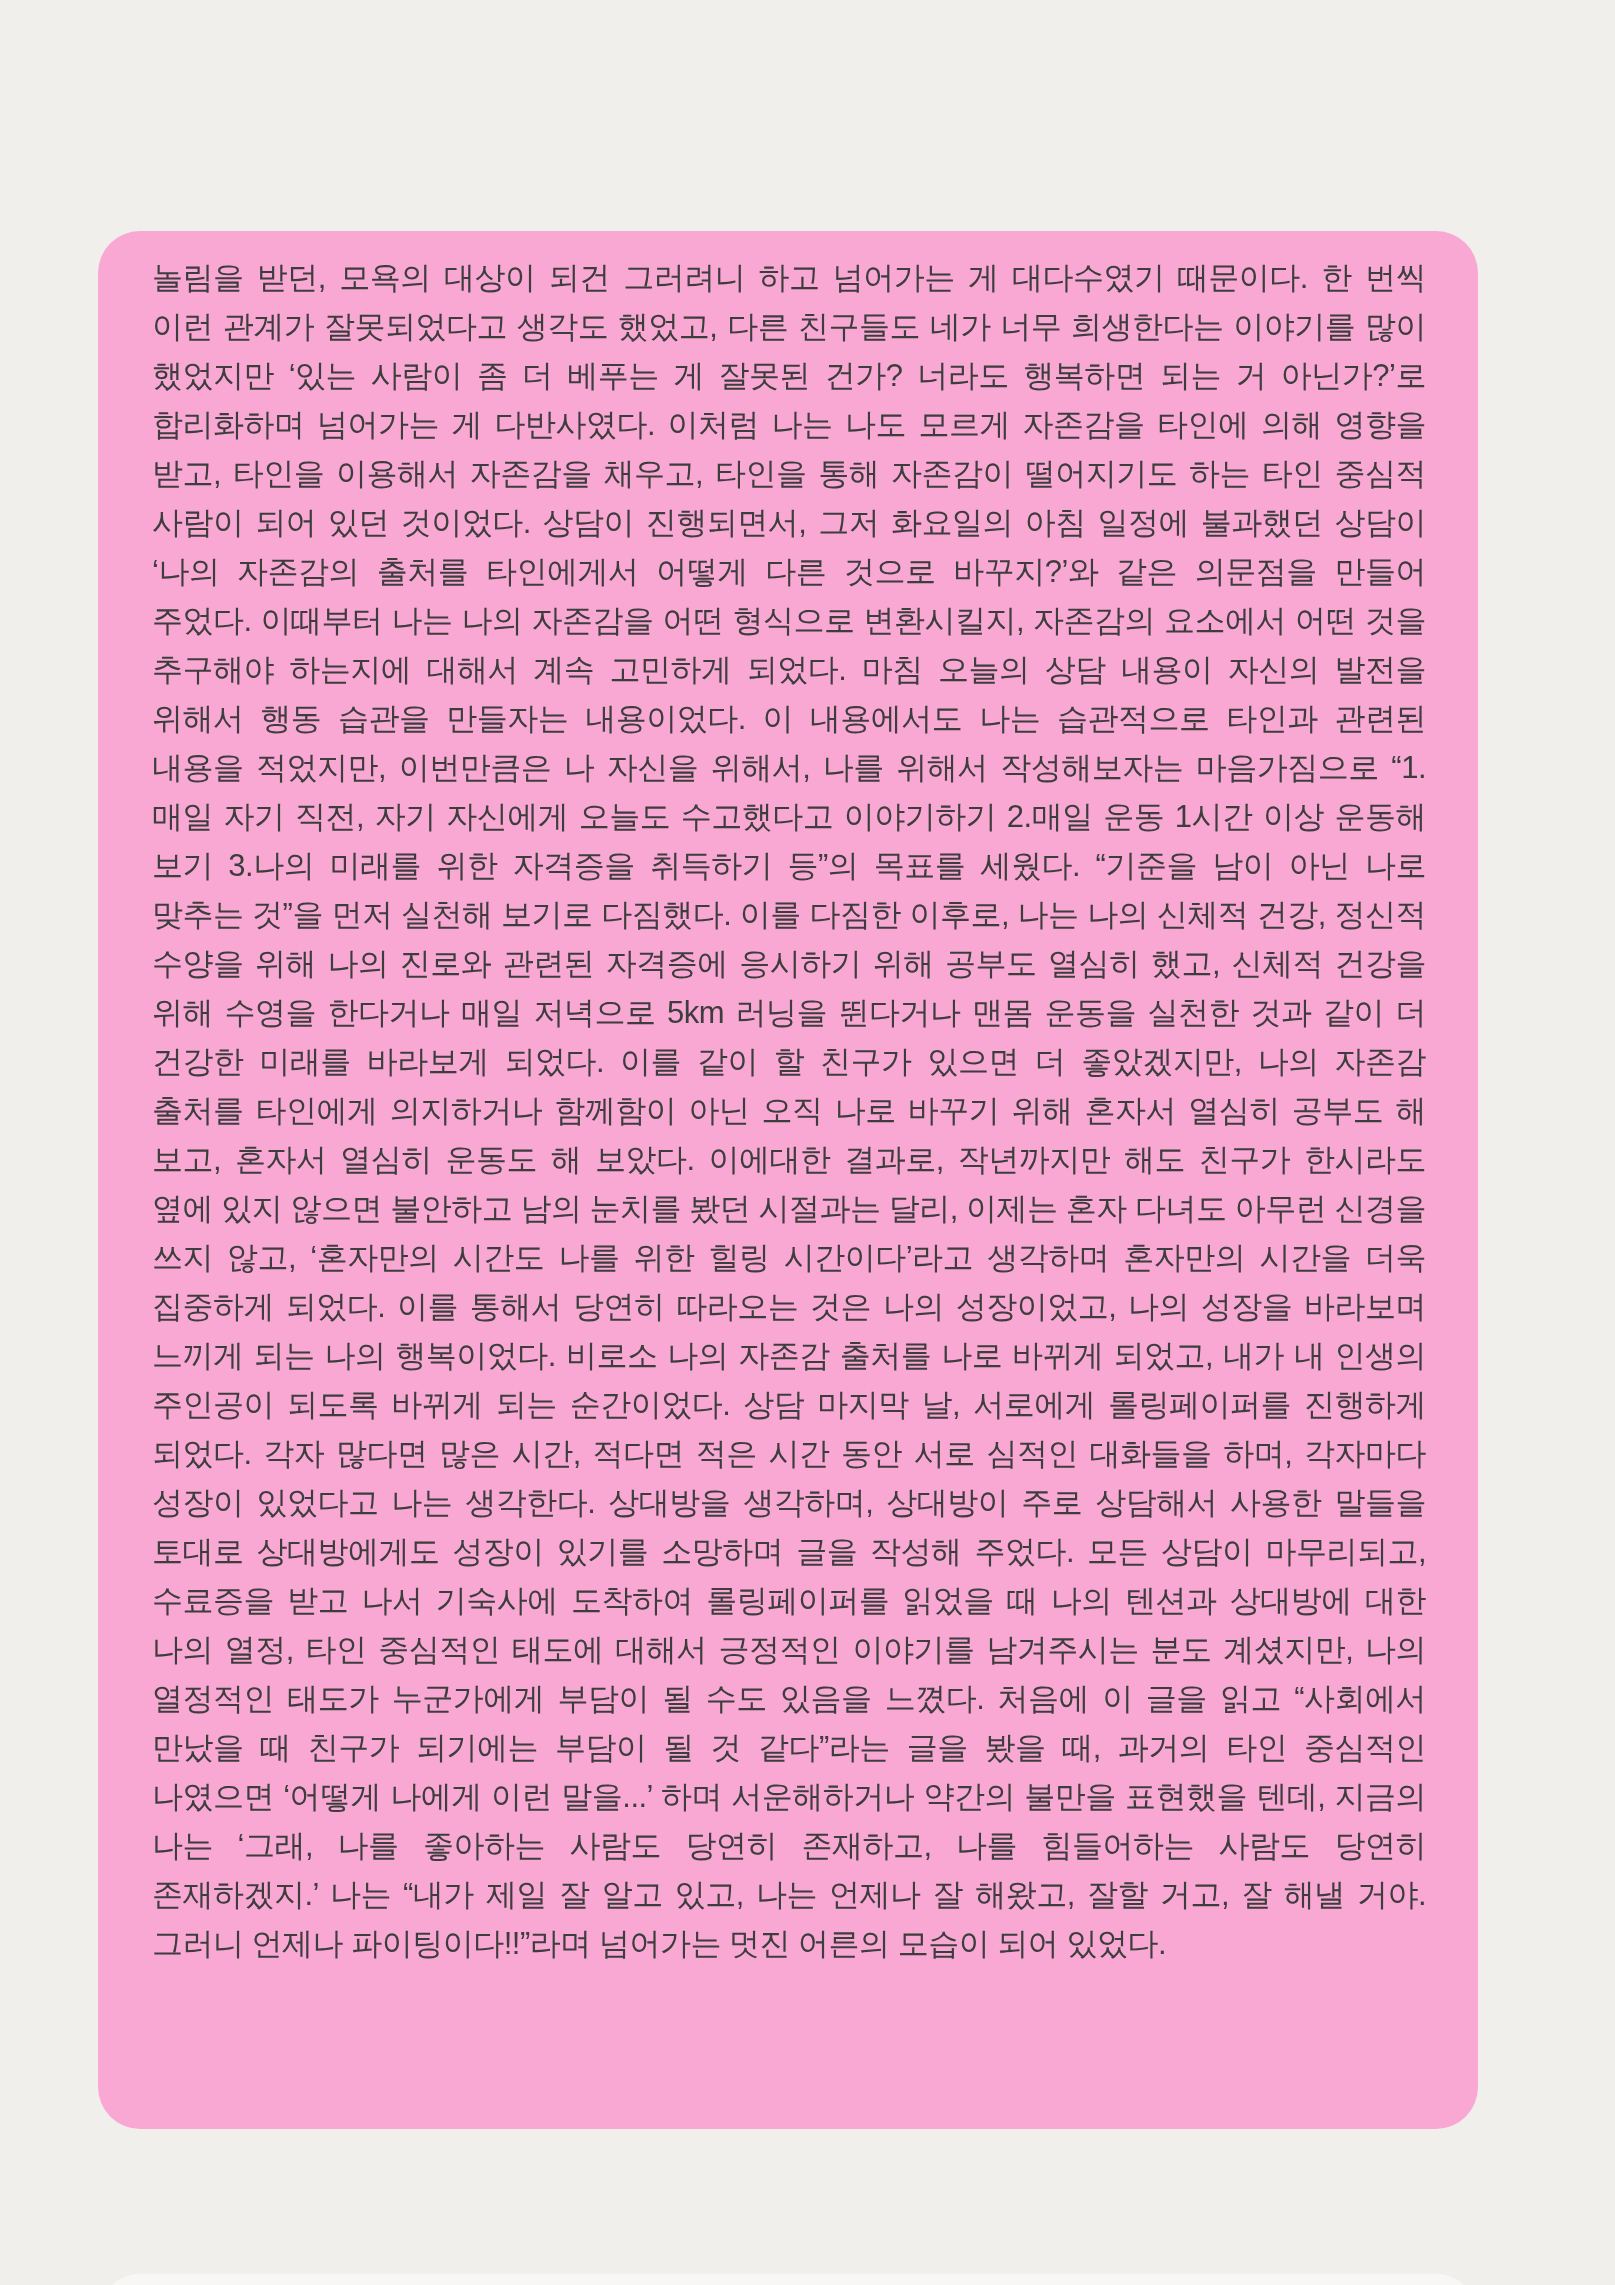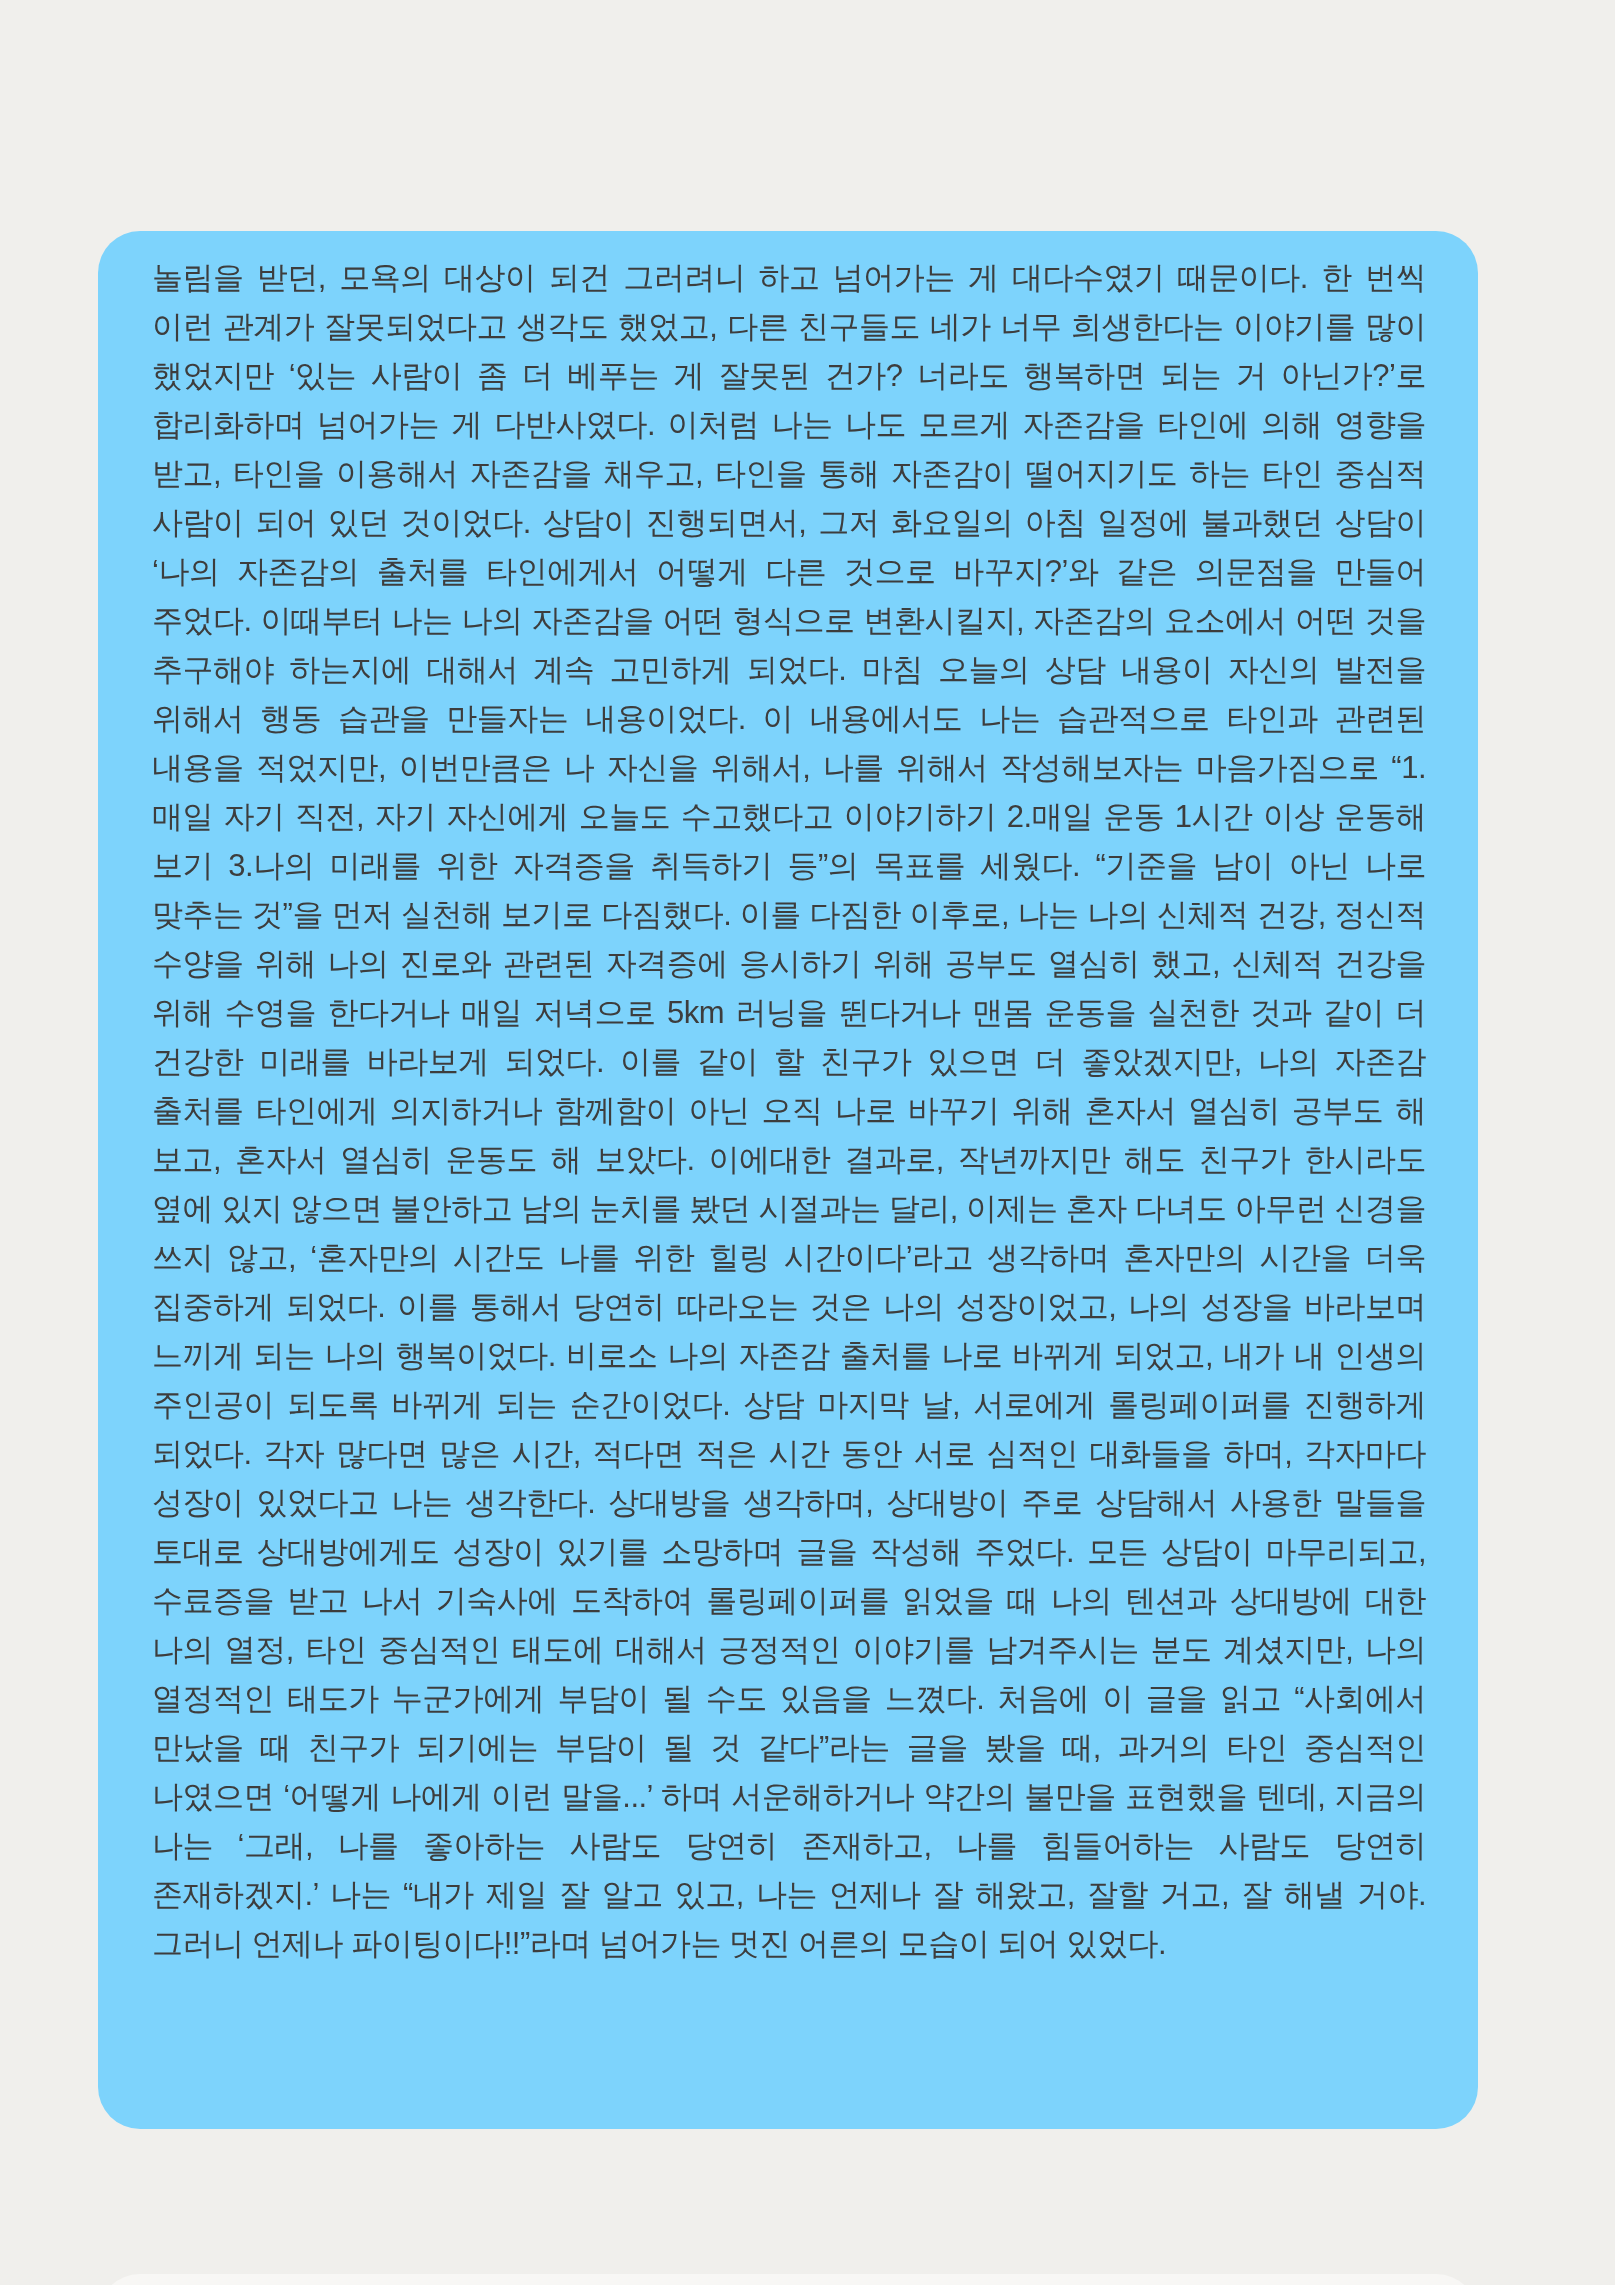--- a/index.html
+++ b/index.html
@@ -12,21 +12,21 @@
     position: relative;
     background: #f0efec;
     overflow: hidden;
   }
   .document-card {
     position: absolute;
     left: 98px;
     top: 231px;
     width: 1380px;
     height: 1898px;
-    background: #7dd3fc;
+    background: #f9a8d4;
     border-radius: 42px;
   }
   .card-inner {
     position: absolute;
     left: 54px;
     top: 22px;
     right: 52px;
   }
   .body-paragraph {
     font-size: 31px;

